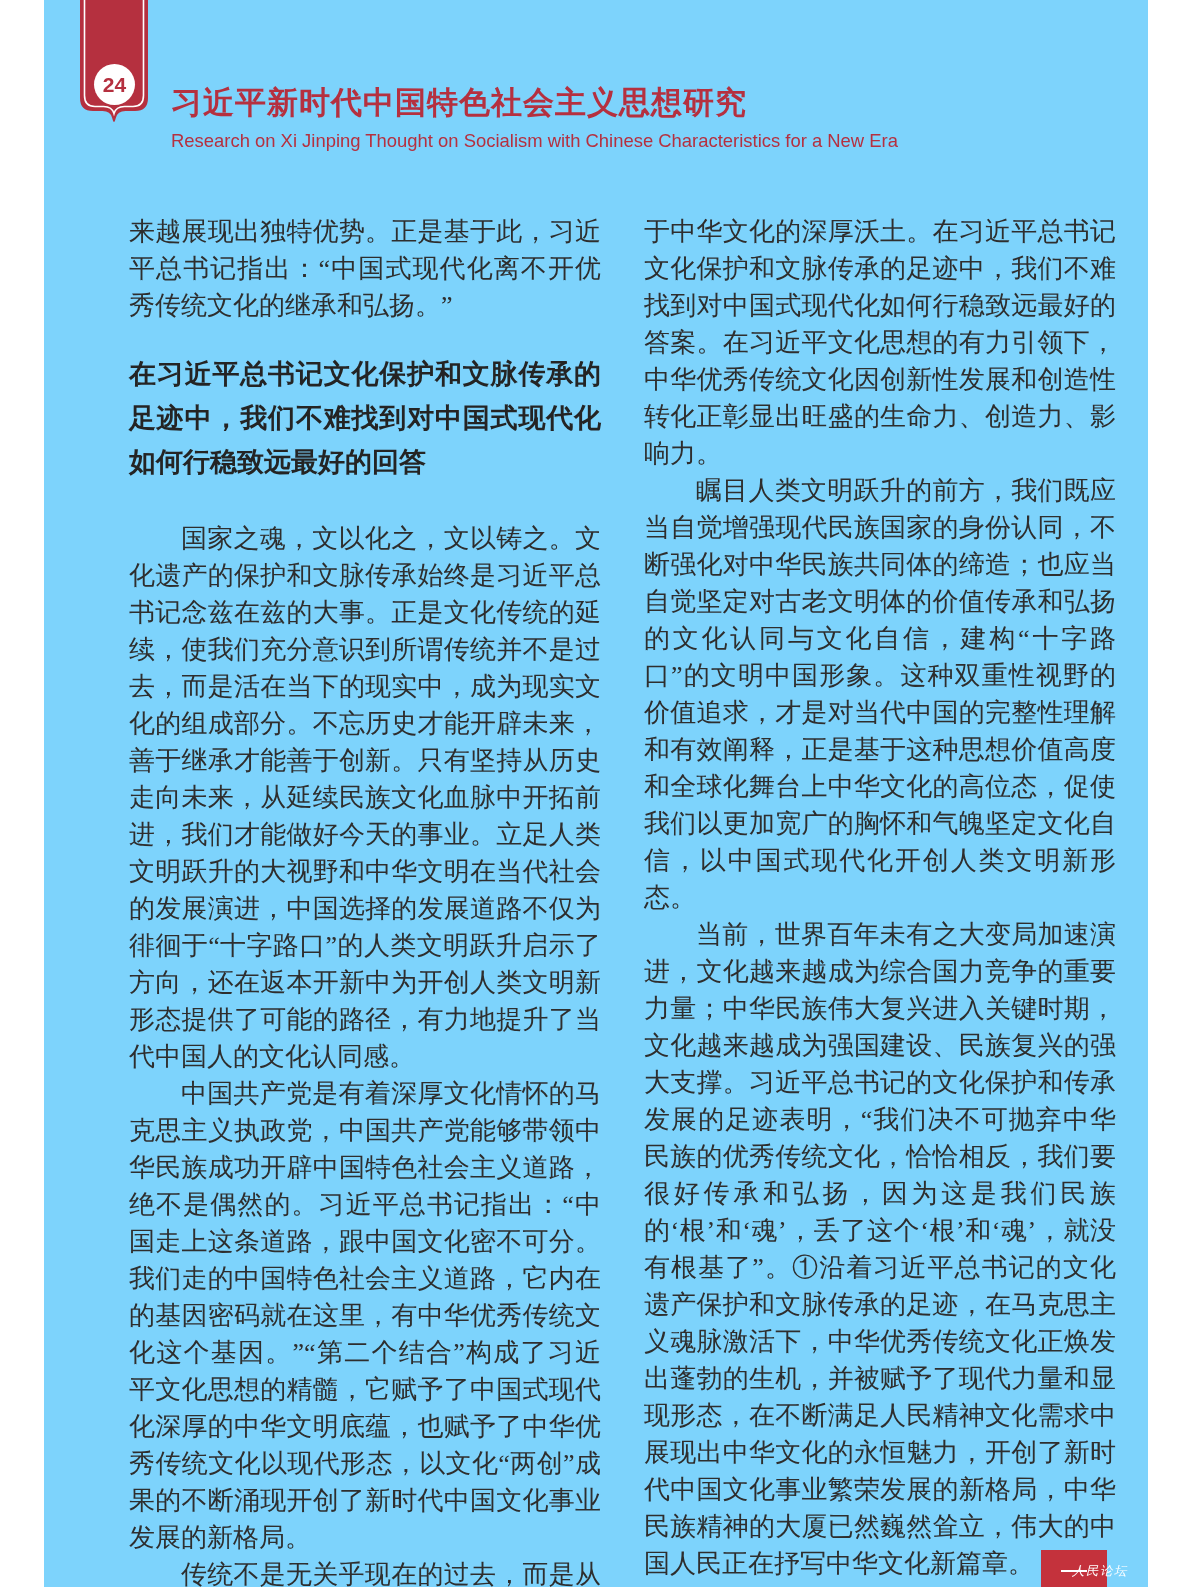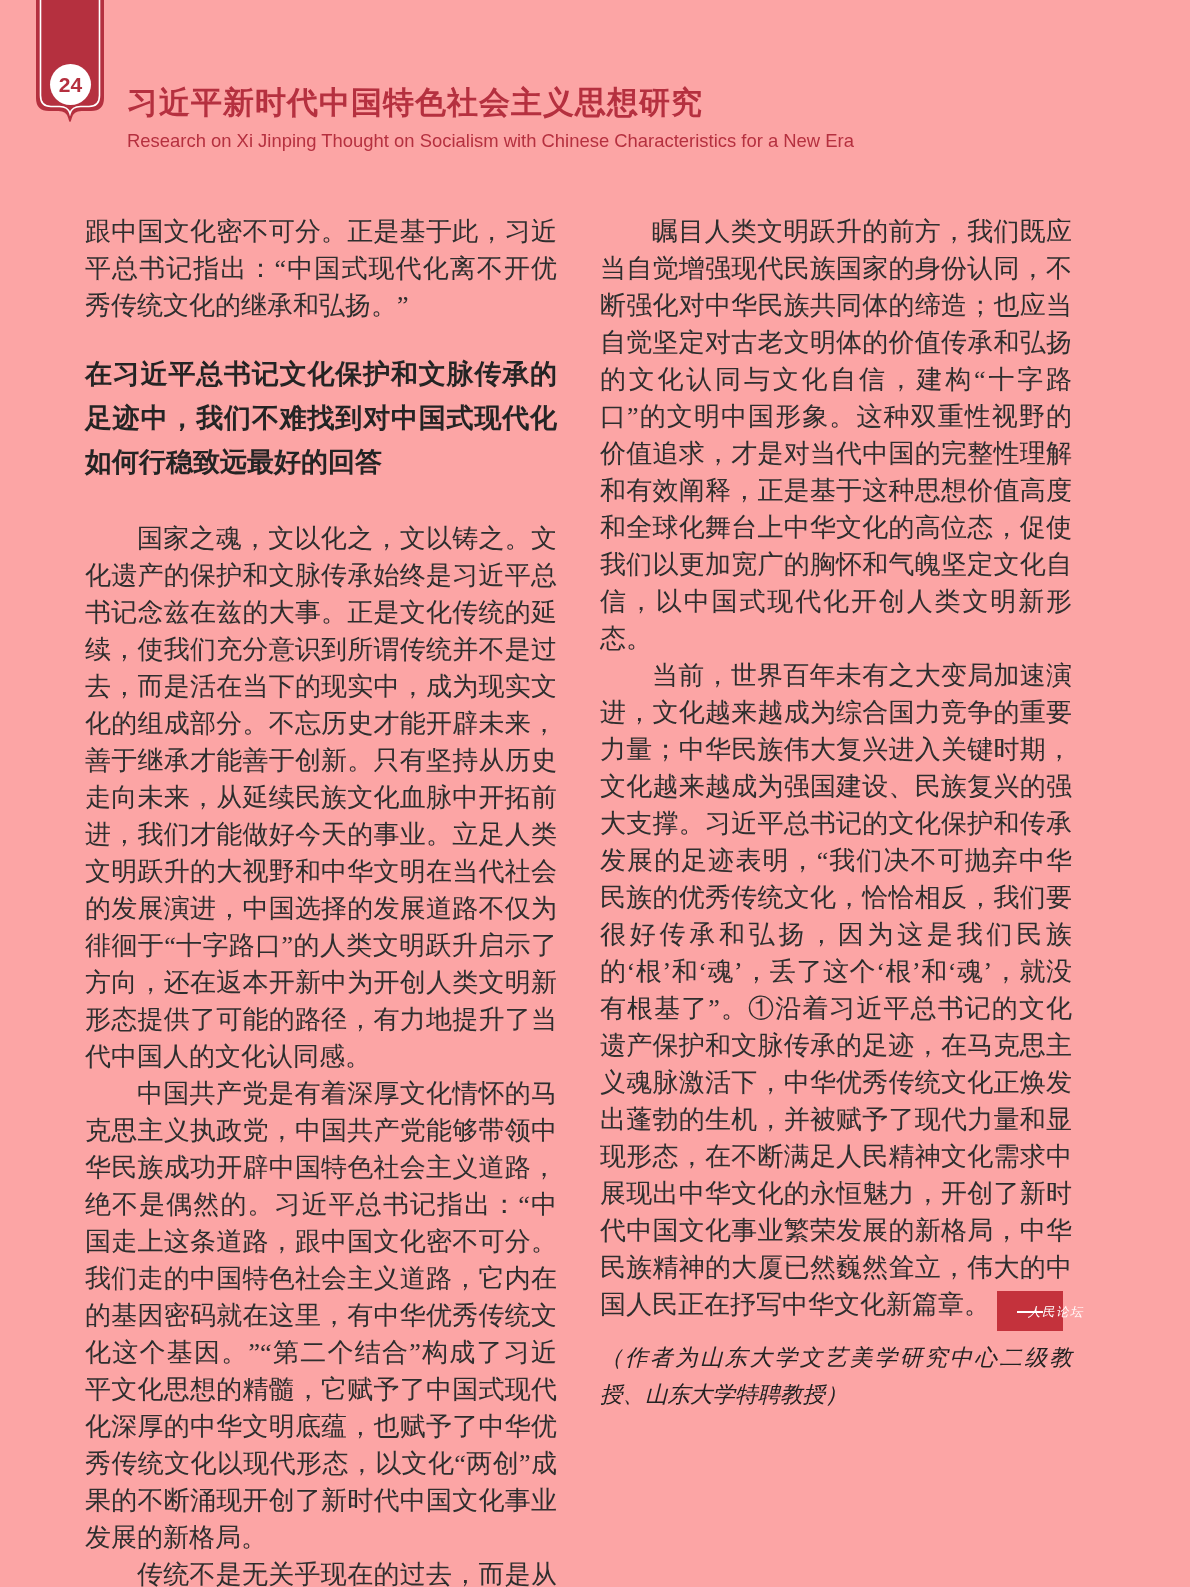--- a/index.html
+++ b/index.html
@@ -4,21 +4,21 @@
 <style>
   * { margin:0; padding:0; box-sizing:border-box; }
   html,body { background:#ffffff; }
   body {
     width:1190px; height:1587px;
     font-family:"Liberation Serif", serif;
     color:#2e2e2e;
     position:relative;
     overflow:hidden;
   }
-  .page { position:relative; width:1190px; height:1587px; background:#fca5a5; }
+  .page { position:relative; width:1104px; height:1587px; background:#7dd3fc;margin-left:44px; }
 
   
   .ribbon { position:absolute; left:35px; top:0; width:70px; height:134px; }
   .ribbon svg { display:block; }
   .pagenum-badge {
     position:absolute; left:15px; top:64px;
     width:41px; height:41px; border-radius:50%;
     background:#ffffff;
     display:flex; align-items:center; justify-content:center;
     font-family:"Liberation Sans", sans-serif;
@@ -89,29 +89,30 @@
     </div>
     <div class="titles">
       <h1 class="title-cn">习近平新时代中国特色社会主义思想研究</h1>
       <div class="title-en">Research on Xi Jinping Thought on Socialism with Chinese Characteristics for a New Era</div>
     </div>
   </header>
 
   <main class="content">
 
     <section class="col">
-      <p class="no-indent">跟中国文化密不可分。正是基于此，习近平总书记指出：“中国式现代化离不开优秀传统文化的继承和弘扬。”</p>
+      <p class="no-indent">来越展现出独特优势。正是基于此，习近平总书记指出：“中国式现代化离不开优秀传统文化的继承和弘扬。”</p>
       <h2 class="subheading">在习近平总书记文化保护和文脉传承的足迹中，我们不难找到对中国式现代化如何行稳致远最好的回答</h2>
       <p class="indent">国家之魂，文以化之，文以铸之。文化遗产的保护和文脉传承始终是习近平总书记念兹在兹的大事。正是文化传统的延续，使我们充分意识到所谓传统并不是过去，而是活在当下的现实中，成为现实文化的组成部分。不忘历史才能开辟未来，善于继承才能善于创新。只有坚持从历史走向未来，从延续民族文化血脉中开拓前进，我们才能做好今天的事业。立足人类文明跃升的大视野和中华文明在当代社会的发展演进，中国选择的发展道路不仅为徘徊于“十字路口”的人类文明跃升启示了方向，还在返本开新中为开创人类文明新形态提供了可能的路径，有力地提升了当代中国人的文化认同感。</p>
       <p class="indent">中国共产党是有着深厚文化情怀的马克思主义执政党，中国共产党能够带领中华民族成功开辟中国特色社会主义道路，绝不是偶然的。习近平总书记指出：“中国走上这条道路，跟中国文化密不可分。我们走的中国特色社会主义道路，它内在的基因密码就在这里，有中华优秀传统文化这个基因。”“第二个结合”构成了习近平文化思想的精髓，它赋予了中国式现代化深厚的中华文明底蕴，也赋予了中华优秀传统文化以现代形态，以文化“两创”成果的不断涌现开创了新时代中国文化事业发展的新格局。</p>
       <p class="indent">传统不是无关乎现在的过去，而是从未来走来的当下资源与思想启迪文化创造创新创意的策源地，是融入现在的不可割断的血脉与文明的延续，是人类文明之河激流中滚动的浪花，它时时激荡着我们的思想、时时牵系着我们的思维，是我们在当下各种文化思潮激荡中站稳脚跟的根基之一。</p>
 
     </section>
 
     <section class="col">
+      <p class="no-indent">于中华文化的深厚沃土。在习近平总书记文化保护和文脉传承的足迹中，我们不难找到对中国式现代化如何行稳致远最好的答案。在习近平文化思想的有力引领下，中华优秀传统文化因创新性发展和创造性转化正彰显出旺盛的生命力、创造力、影响力。</p>
       <p class="indent">瞩目人类文明跃升的前方，我们既应当自觉增强现代民族国家的身份认同，不断强化对中华民族共同体的缔造；也应当自觉坚定对古老文明体的价值传承和弘扬的文化认同与文化自信，建构“十字路口”的文明中国形象。这种双重性视野的价值追求，才是对当代中国的完整性理解和有效阐释，正是基于这种思想价值高度和全球化舞台上中华文化的高位态，促使我们以更加宽广的胸怀和气魄坚定文化自信，以中国式现代化开创人类文明新形态。</p>
       <p class="indent"><span>当前，世界百年未有之大变局加速演进，文化越来越成为综合国力竞争的重要力量；中华民族伟大复兴进入关键时期，文化越来越成为强国建设、民族复兴的强大支撑。习近平总书记的文化保护和传承发展的足迹表明，“我们决不可抛弃中华民族的优秀传统文化，恰恰相反，我们要很好传承和弘扬，因为这是我们民族的‘根’和‘魂’，丢了这个‘根’和‘魂’，就没有根基了”。①沿着习近平总书记的文化遗产保护和文脉传承的足迹，在马克思主义魂脉激活下，中华优秀传统文化正焕发出蓬勃的生机，并被赋予了现代力量和显现形态，在不断满足人民精神文化需求中展现出中华文化的永恒魅力，开创了新时代中国文化事业繁荣发展的新格局，中华民族精神的大厦已然巍然耸立，伟大的中国人民正在抒写中华文化新篇章。</span><span class="stamp"><span class="stamp-inner">人民论坛</span></span></p>
 
       <div class="notes">
         <p>（作者为山东大学文艺美学研究中心二级教授、山东大学特聘教授）</p>
 
       </div>
     </section>
 
   </main>

